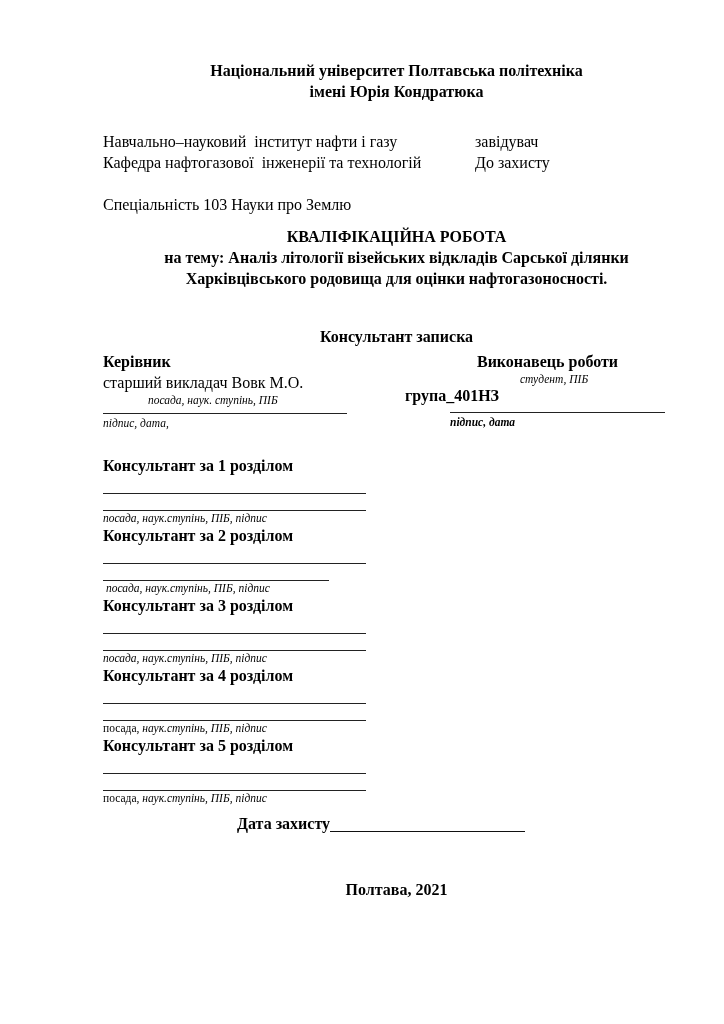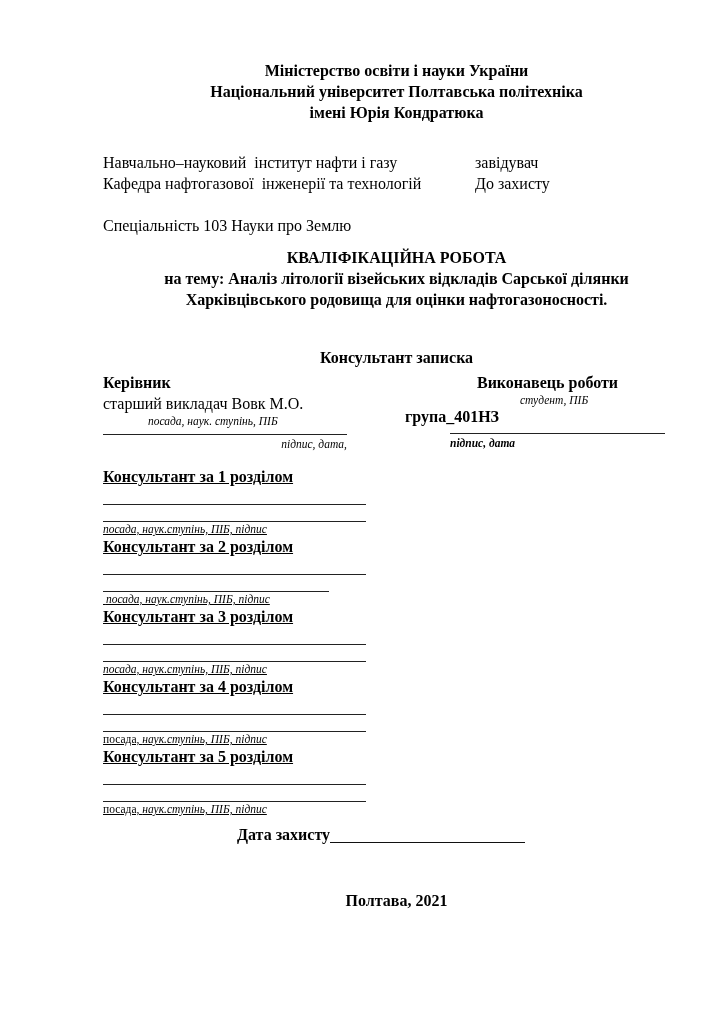--- a/index.html
+++ b/index.html
@@ -26,26 +26,26 @@
   .subtitle { margin-top:37px; }
 
   .people-row { display:flex; margin-top:4px; }
   .p-left { width:302px; }
   .p-right { flex:1; }
   .caption { font-style:italic; font-size:11.5px; line-height:14px; white-space:pre-wrap; }
   .p-left .caption.role-cap { padding-left:45px; }
   .p-right .caption.role-cap { padding-left:115px; }
   .sig-line { border-bottom:1.6px solid #222; }
   .p-left .sig-line { width:244px; height:6px; }
-  .p-left .sign-cap { width:244px; text-align:right; margin-top:2px; }
+  .p-left .sign-cap { width:244px; text-align:left; margin-top:2px; }
   .p-group { font-weight:bold; line-height:20px; white-space:pre-wrap; }
   .p-right .sig-line { margin-left:45px; width:215px; height:6px; }
   .p-right .sign-cap { margin-left:45px; width:215px; text-align:left; margin-top:2px;font-weight:bold; }
 
-  .consultants { margin-top:15px;text-decoration:underline; }
+  .consultants { margin-top:25px; }
   .c-head { font-weight:bold; font-size:16px; line-height:22px; margin:0; }
   .c-line { width:263px; height:16px; border-bottom:1.6px solid #222; }
   .c-line.short { width:226px; }
   .c-cap { line-height:14px; }
   .cap-roman { font-style:normal; }
 
   .defense-row { margin-top:6px; padding-left:134px; line-height:22px; }
   .defense-label { font-weight:bold; }
   .defense-line {
     display:inline-block; width:195px; height:17px;
@@ -53,21 +53,20 @@
     vertical-align:baseline; transform:translateY(3px);
   }
   .city { margin-top:44px; text-align:center; font-weight:bold; line-height:21px; }
 </style>
 </head>
 <body>
 
 <div class="page">
 
   <div class="header-block center b">
-    <div class="line">Міністерство освіти і науки України</div>
     <div class="line">Національний університет Полтавська політехніка</div>
     <div class="line">імені Юрія Кондратюка</div>
   </div>
 
   <div class="dept-row">
     <div class="dept-left">
       <div class="line">Навчально–науковий  інститут нафти і газу</div>
       <div class="line">Кафедра нафтогазової  інженерії та технологій</div>
       <div class="line spacer"></div>
       <div class="line">Спеціальність 103 Науки про Землю</div>

